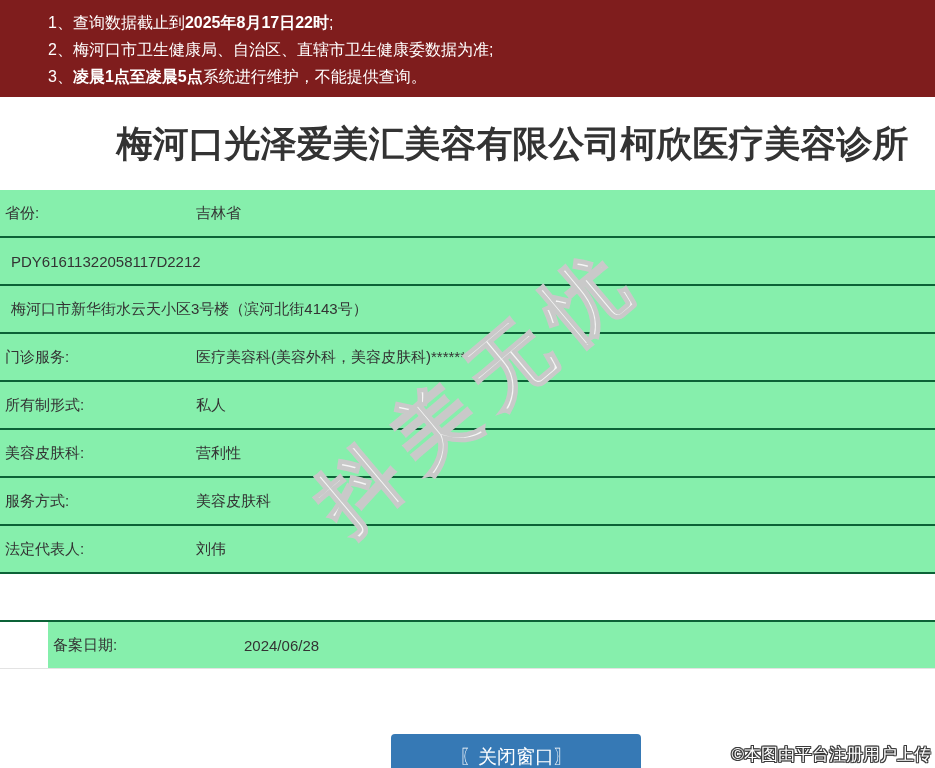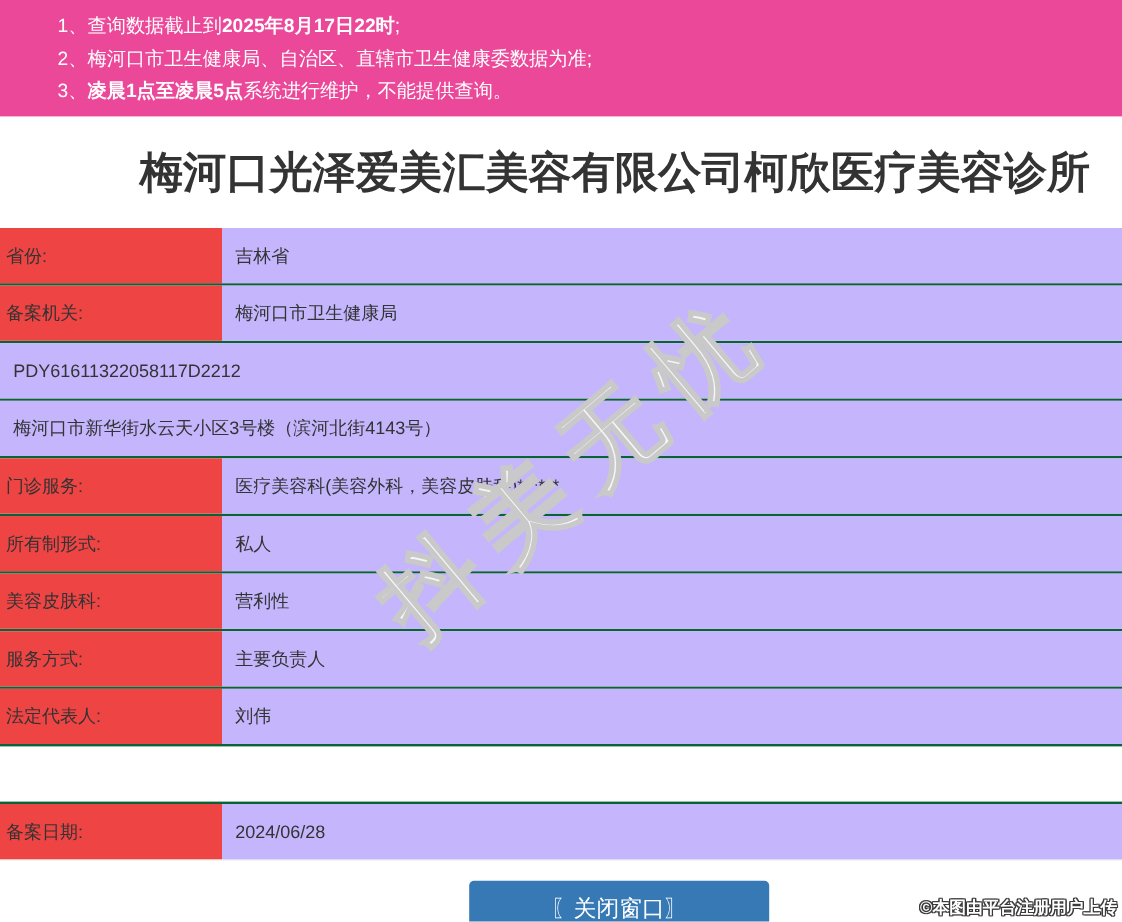--- a/index.html
+++ b/index.html
@@ -6,21 +6,21 @@
   body {
     width: 935px; height: 768px;
     background: #ffffff;
     overflow: hidden;
     font-family: "Liberation Sans", "DejaVu Sans", sans-serif;
     color: #333333;
     position: relative;
   }
   
   .notice-bar {
-    background: #ec4899;
+    background: #7f1d1d;
     color: #ffffff;
     height: 97px;
     box-sizing: border-box;
     padding: 9px 10px 0 48px;
     font-size: 16px;
     line-height: 27px;
   }
   .notice-line { white-space: nowrap; }
   .notice-line strong { font-weight: bold; }
   
@@ -41,38 +41,38 @@
   .record-table {
     margin-top: 22px;
     width: 935px;
     border-bottom: 1px solid #e3e3e3;
   }
   .row {
     display: flex;
     height: 46px;
     border-bottom: 2px solid #0c6237;
   }
-  .row:last-child { border-bottom: none; }
+  .row:last-child { border-bottom: none; margin-left: 48px; }
   .cell {
     display: flex;
     align-items: center;
     font-size: 15px;
     color: #333333;
   }
   .cell.label {
     width: 185px;
     box-sizing: border-box;
     padding-left: 5px;
-    background: #ef4444;
+    background: #86efac;
     flex: 0 0 auto;
   }
   .cell.value {
     flex: 1 1 auto;
     padding-left: 11px;
-    background: #c4b5fd;
+    background: #86efac;
     white-space: nowrap;
   }
   
   .watermark {
     position: absolute;
     left: 480px;
     top: 390px;
     transform: translate(-50%, -50%) rotate(-40deg);
     font-size: 80px;
     font-weight: bold;
@@ -98,22 +98,22 @@
     font-size: 19px;
     font-family: "Liberation Sans", "DejaVu Sans", sans-serif;
     cursor: pointer;
     z-index: 6;
   }
   
   .credit {
     position: absolute;
     right: 4px;
     bottom: 2px;
-    font-size: 14px;
-    font-weight: bold;
+    font-size: 17px;
+    font-weight: normal;
     color: #ffffff;
     text-shadow:
       -1px -1px 0 #3a3a3a, 1px -1px 0 #3a3a3a,
       -1px 1px 0 #3a3a3a, 1px 1px 0 #3a3a3a,
       0 1px 0 #3a3a3a, 0 -1px 0 #3a3a3a,
       1px 0 0 #3a3a3a, -1px 0 0 #3a3a3a;
     z-index: 7;
     white-space: nowrap;
   }
 </style>
@@ -129,44 +129,40 @@
   </div>
 
   <h1 class="title">梅河口光泽爱美汇美容有限公司柯欣医疗美容诊所</h1>
 
   <div class="record-table">
     <div class="row">
       <div class="cell label">省份:</div>
       <div class="cell value">吉林省</div>
     </div>
     <div class="row">
-      <div class="cell label">备案机关:</div>
-      <div class="cell value">梅河口市卫生健康局</div>
-    </div>
-    <div class="row">
       <div class="cell value">PDY61611322058117D2212</div>
     </div>
     <div class="row">
       <div class="cell value">梅河口市新华街水云天小区3号楼（滨河北街4143号）</div>
     </div>
     <div class="row">
       <div class="cell label">门诊服务:</div>
       <div class="cell value">医疗美容科(美容外科，美容皮肤科)******</div>
     </div>
     <div class="row">
       <div class="cell label">所有制形式:</div>
       <div class="cell value">私人</div>
     </div>
     <div class="row">
       <div class="cell label">美容皮肤科:</div>
       <div class="cell value">营利性</div>
     </div>
     <div class="row">
       <div class="cell label">服务方式:</div>
-      <div class="cell value">主要负责人</div>
+      <div class="cell value">美容皮肤科</div>
     </div>
     <div class="row">
       <div class="cell label">法定代表人:</div>
       <div class="cell value">刘伟</div>
     </div>
     <div class="row">
     </div>
     <div class="row">
       <div class="cell label">备案日期:</div>
       <div class="cell value">2024/06/28</div>

